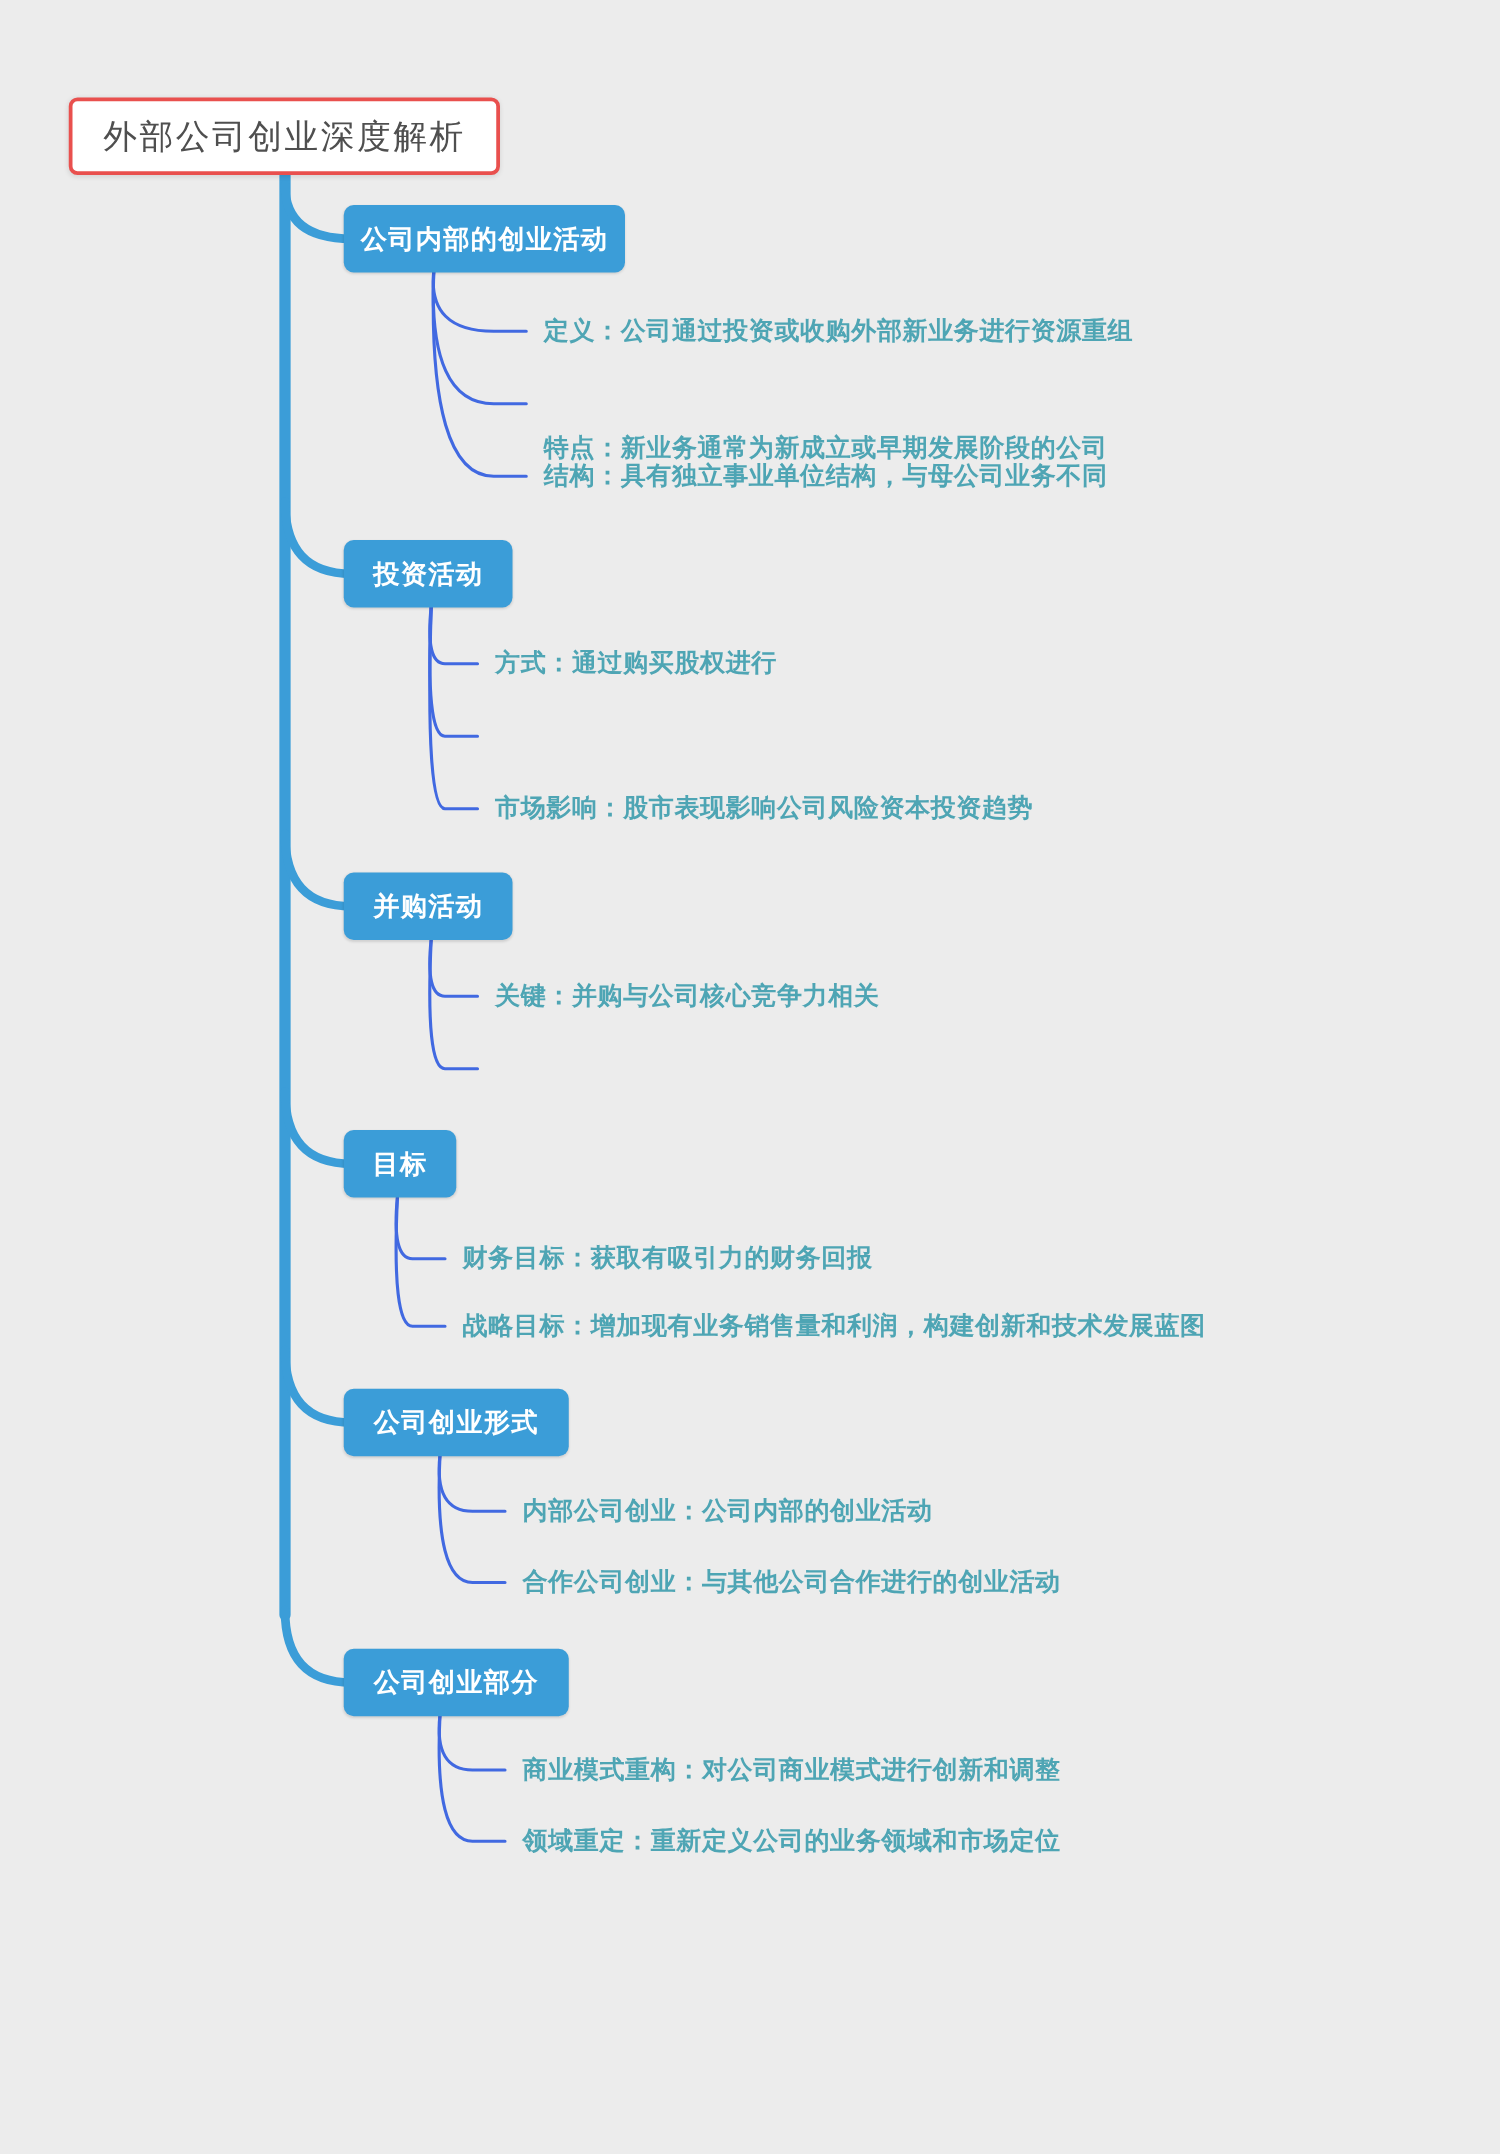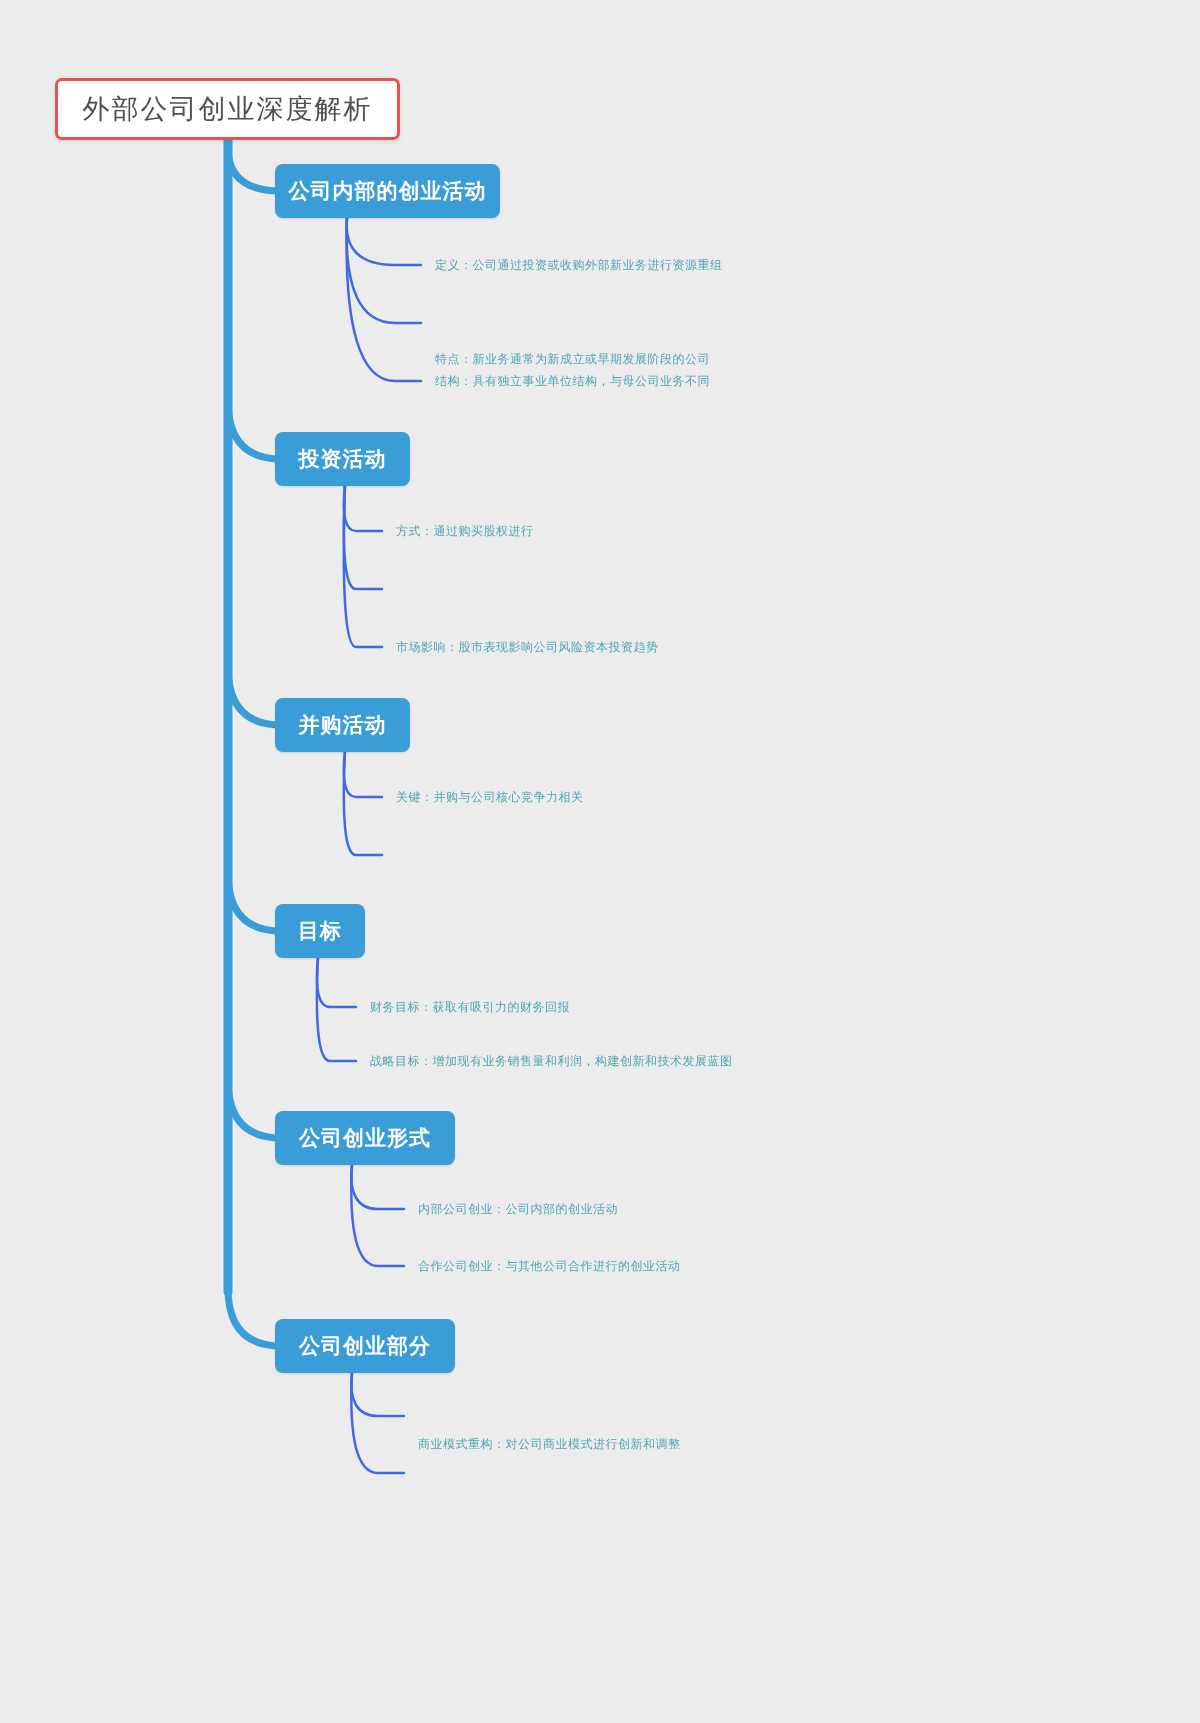--- a/index.html
+++ b/index.html
@@ -22,21 +22,21 @@
     box-shadow:0 1px 4px rgba(0,0,0,.10);box-sizing:border-box;text-align:center;
   }
   .root-label{font-size:27px;font-weight:500;color:var(--root-text);letter-spacing:2px;white-space:nowrap;}
   .branch-node{
     position:absolute;display:flex;align-items:center;justify-content:center;
     background:var(--node-blue);border-radius:8px;box-sizing:border-box;
     box-shadow:0 1px 2px rgba(0,0,0,.12);cursor:default;
   }
   .branch-label{color:#ffffff;font-size:21px;font-weight:700;letter-spacing:1px;white-space:nowrap;}
   .leaf-item{
-    position:absolute;font-size:12px;font-weight:400;color:var(--leaf-text);
+    position:absolute;font-size:20px;font-weight:700;color:var(--leaf-text);
     white-space:nowrap;letter-spacing:.5px;line-height:30px;cursor:default;
   }
 </style>
 </head>
 <body>
 
 <div class="canvas" id="mindmap">
   <svg class="connectors" id="connector-svg" viewBox="0 0 1200 1723" xmlns="http://www.w3.org/2000/svg">
       <path d="M228,140 L228,1292" fill="none" stroke="#3B9DD8" stroke-width="9" stroke-linecap="round"></path>
       <path d="M228,148 Q228,191 281,191" fill="none" stroke="#3B9DD8" stroke-width="7" stroke-linecap="round"></path>
@@ -85,14 +85,15 @@
     <div class="leaf-item" style="left: 370px; top: 992px;">财务目标：获取有吸引力的财务回报</div>
     <div class="leaf-item" style="left: 370px; top: 1046px;">战略目标：增加现有业务销售量和利润，构建创新和技术发展蓝图</div>
     <div class="branch-node" style="left: 275px; top: 1111px; width: 180px; height: 54px;">
       <span class="branch-label">公司创业形式</span>
     </div>
     <div class="leaf-item" style="left: 418px; top: 1194px;">内部公司创业：公司内部的创业活动</div>
     <div class="leaf-item" style="left: 418px; top: 1251px;">合作公司创业：与其他公司合作进行的创业活动</div>
     <div class="branch-node" style="left: 275px; top: 1319px; width: 180px; height: 54px;">
       <span class="branch-label">公司创业部分</span>
     </div>
-    <div class="leaf-item" style="left: 418px; top: 1401px; margin-top: 28px;">商业模式重构：对公司商业模式进行创新和调整</div>
+    <div class="leaf-item" style="left: 418px; top: 1401px;">商业模式重构：对公司商业模式进行创新和调整</div>
+    <div class="leaf-item" style="left: 418px; top: 1458px;">领域重定：重新定义公司的业务领域和市场定位</div>
   </div>
 
 </body></html>

